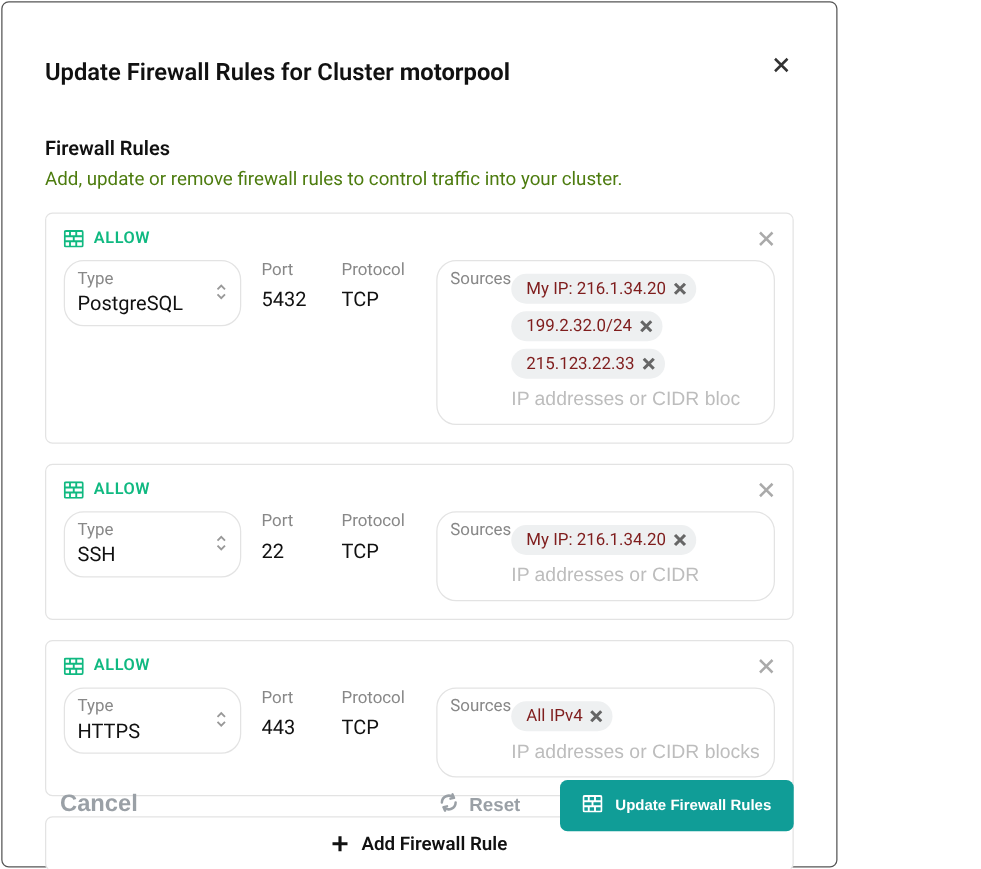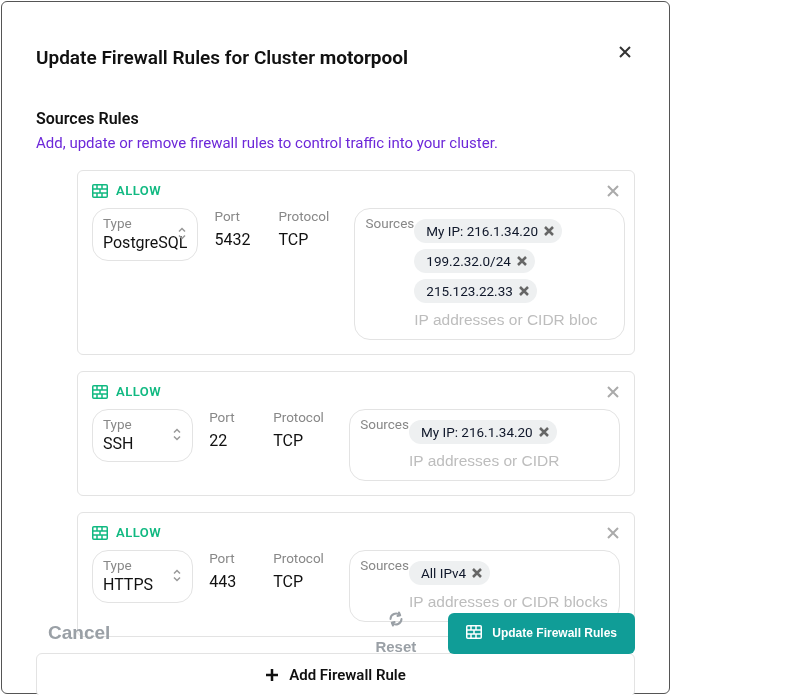--- a/index.html
+++ b/index.html
@@ -42,30 +42,29 @@
   }
   h1.title .cluster-name { font-weight: 700; }
   h2.section-title {
     font-size: 16px;
     font-weight: 600;
     margin: 0 0 6px 0;
     color: #111;
   }
   .section-desc {
     font-size: 15px;
-    color: #6d28d9;
+    color: #4d7c0f;
     margin: 0 0 18px 0;
   }
   .rules { display: flex; flex-direction: column; gap: 16px; }
   .rule {
     border: 1px solid #e3e3e3;
     border-radius: 6px;
     padding: 12px 14px 14px 14px;
     position: relative;
-    margin-left: 41px;
   }
   .rule-header {
     display: flex;
     align-items: center;
     gap: 8px;
     margin-bottom: 10px;
   }
   .rule-header .firewall-icon { color: #10b981; display: inline-flex; }
   .rule-header .allow-label {
     color: #10b981;
@@ -124,21 +123,21 @@
     flex-wrap: wrap;
     gap: 6px 10px;
     align-items: center;
     margin-top: 4px;
   }
   .chip {
     background: #eef0f1;
     border-radius: 999px;
     padding: 4px 8px 4px 12px;
     font-size: 13.5px;
-    color: #0f172a;
+    color: #7f1d1d;
     display: inline-flex;
     align-items: center;
     gap: 6px;
   }
   .chip .chip-x {
     cursor: pointer;
     color: #666;
     display: inline-flex;
   }
   .chip .chip-x svg { width: 10px; height: 10px; stroke: currentColor; stroke-width: 2.5; }
@@ -192,21 +191,20 @@
     background: none;
     border: none;
     color: #9aa0a6;
     font-size: 15px;
     font-weight: 600;
     cursor: pointer;
     padding: 10px 12px;
     display: inline-flex;
     align-items: center;
     gap: 8px;
-    flex-direction: column;
   }
   .btn-reset svg { width: 16px; height: 16px; stroke: currentColor; stroke-width: 2; fill: none; }
   .btn-primary {
     background: #0ea5a5;
     background: #0e9f9f;
     background: #0d9d9d;
     background: #0d9696;
     background: #0ea5a2;
     background: #0ea39b;
     background: #0d9b95;
@@ -239,21 +237,21 @@
         <path d="M3 3 L13 13 M13 3 L3 13"></path>
       </svg>
   </div>
 
   <h1 class="title">
     <span>Update Firewall Rules for Cluster</span>
     <span> </span>
     <span class="cluster-name">motorpool</span>
   </h1>
 
-  <h2 class="section-title">Sources Rules</h2>
+  <h2 class="section-title">Firewall Rules</h2>
   <p class="section-desc">Add, update or remove firewall rules to control traffic into your cluster.</p>
 
   <div class="rules">
 
     <div class="rule">
       <div class="rule-header">
         <span class="firewall-icon">
           <svg width="16" height="14" viewBox="0 0 16 14">
               <g fill="none" stroke="#10b981" stroke-width="1.5">
                 <rect x="0.75" y="0.75" width="14.5" height="12.5" rx="1"></rect>

